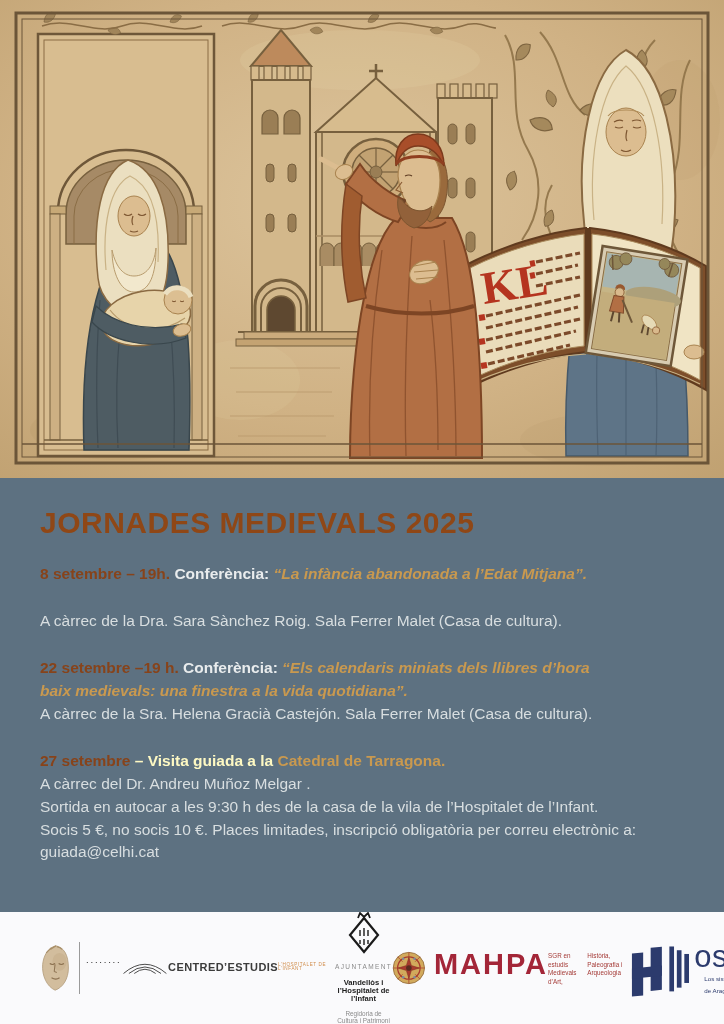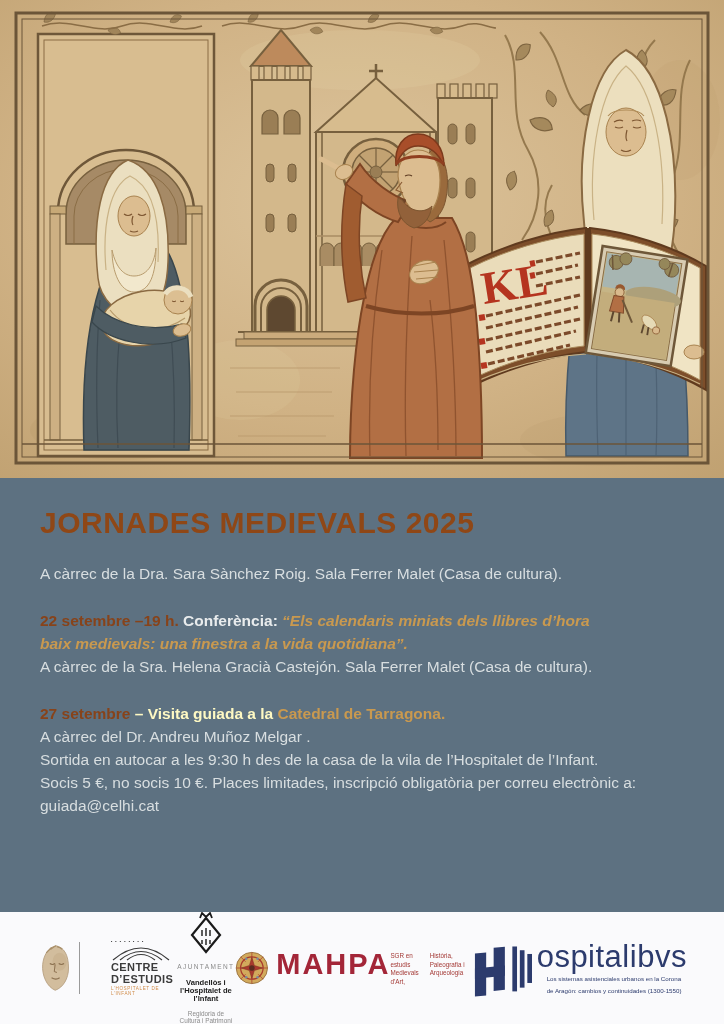--- a/index.html
+++ b/index.html
@@ -21,21 +21,21 @@
   .lead{font-weight:bold;color:#fef9c3;}
   .highlight{font-weight:bold;color:#c9994f;}
   
   .footer{position:absolute;top:912px;left:0;width:724px;height:112px;background:#fafafc;
           box-sizing:border-box;display:flex;align-items:center;justify-content:space-between;
           padding:0 40px;}
   .logo{display:flex;align-items:center;}
   
   .centre{gap:7px;}
   .vdiv{width:1px;height:52px;background:#9a9a9a;}
-  .centre-text{display:flex;flex-direction:column;align-items:flex-start;line-height:1;margin-left:24px;}
+  .centre-text{display:flex;flex-direction:row;align-items:flex-start;line-height:1;}
   .dots{font-size:4px;letter-spacing:3px;color:#3b3b3b;margin-bottom:2px;}
   .c1{font-size:11px;font-weight:bold;color:#3b3b3b;letter-spacing:.4px;line-height:1.1;}
   .c2{font-size:4.6px;color:#d08c4a;letter-spacing:.6px;margin-top:2px;}
   
   .ajunt{flex-direction:column;justify-content:center;text-align:center;line-height:1;gap:7px;}
   .a1{font-size:6.5px;color:#8a8a8a;letter-spacing:1.4px;margin-top:3px;}
   .a2{font-size:7.6px;font-weight:bold;color:#1c1c1c;margin-top:2px;}
   .a3{font-size:6.4px;color:#8a8a8a;margin-top:2px;}
   
   .mahpa{gap:8px;}
@@ -313,20 +313,25 @@
         <rect x="22" y="19" width="680" height="438" stroke-width="1"></rect>
         <line x1="22" y1="444" x2="702" y2="444" stroke-width="1.5"></line>
       </g>
     </svg>
   </div>
 
   <div class="info">
     <h1 class="title">JORNADES MEDIEVALS 2025</h1>
 
     <div class="event">
+      <div class="event-head">
+        <span class="date">8 setembre – 19h.</span>
+        <span class="label">Conferència:</span>
+        <span class="talk">“La infància abandonada a l’Edat Mitjana”.</span>
+      </div>
     </div>
 
     <div class="event">
       <div class="event-line">A càrrec de la Dra. Sara Sànchez Roig. Sala Ferrer Malet (Casa de cultura).</div>
     </div>
 
     <div class="event">
       <div class="event-head">
         <span class="date">22 setembre –19 h.</span>
         <span class="label">Conferència:</span>

